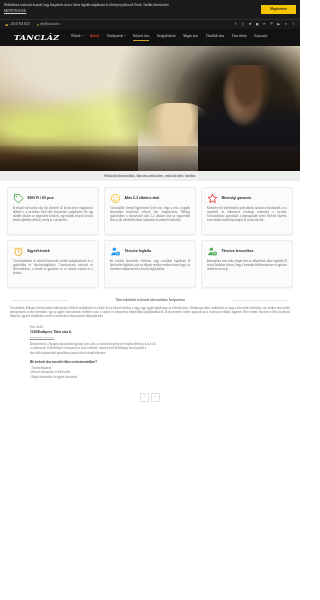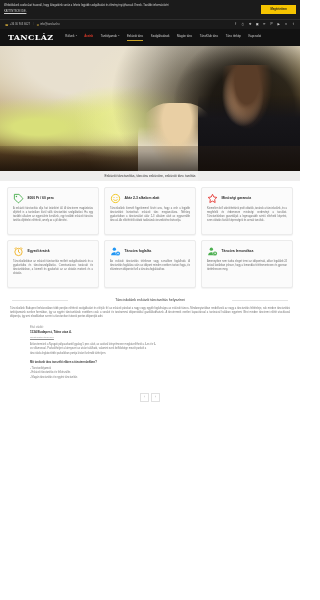--- a/index.html
+++ b/index.html
@@ -58,21 +58,22 @@
     font-size: 3.2px; color: #cfcfcf; line-height: 1; cursor: pointer;
     display:inline-block; width:3.6px; text-align:center;
   }
 
   
   .nav {
     background: #121212;
     display: flex;
     align-items: center;
     height: 17px;
-    padding: 0 8px;
+    padding: 0 14px;
+    font-style: italic;
   }
   .logo {
     font-family: "DejaVu Serif", serif;
     color: #ffffff;
     font-size: 8px;
     letter-spacing: .04em;
     font-weight: bold;
     white-space: nowrap;
     position: relative;
     top: -0.4px;

